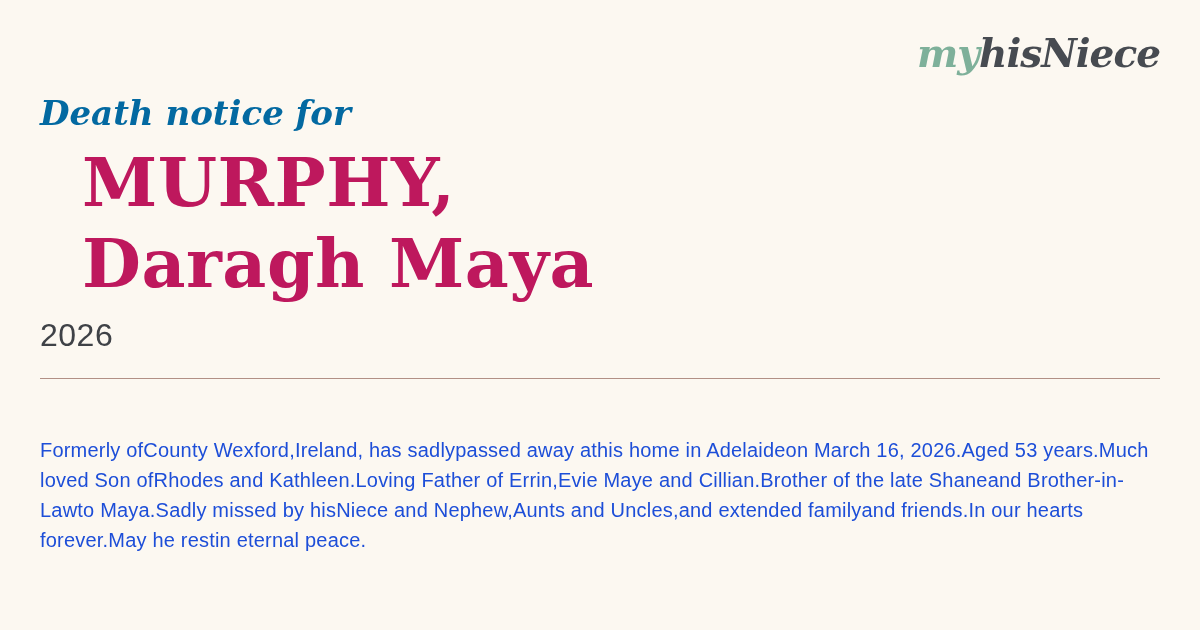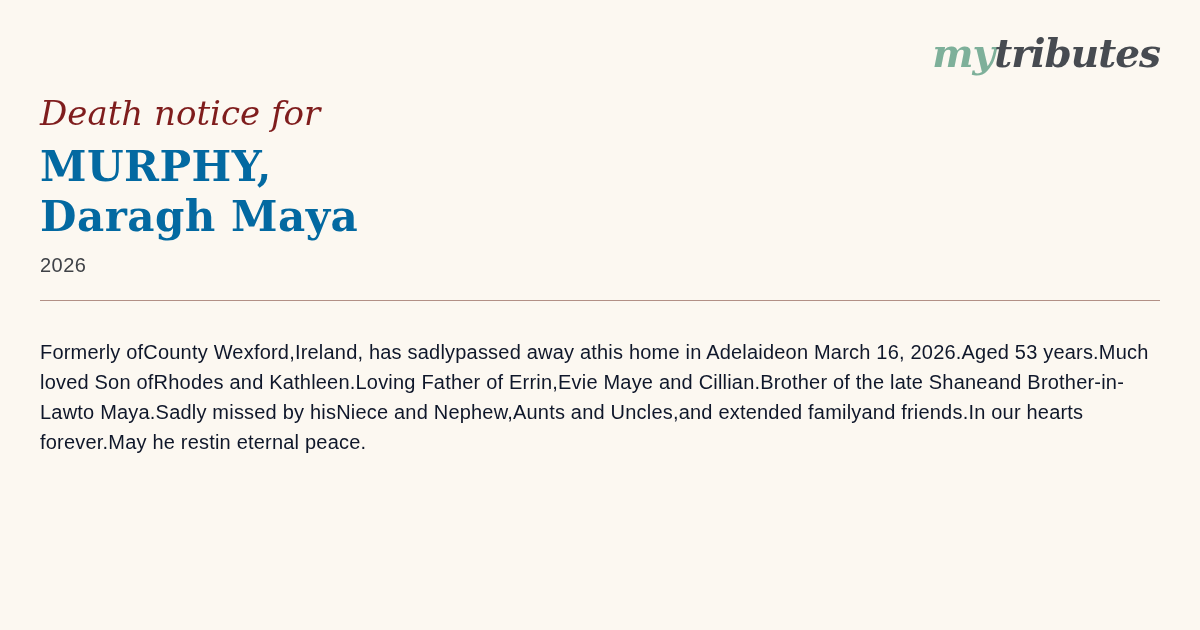--- a/index.html
+++ b/index.html
@@ -29,66 +29,67 @@
     font-size: 39px;
     letter-spacing: -1px;
     line-height: 1.1;
   }
   .logo .logo-my { color: #7eb09a; font-style: italic; }
   .logo .logo-tributes { color: #474b51; }
   .eyebrow {
     margin-top: 10px;
     font-family: "DejaVu Serif", "Liberation Serif", serif;
     font-style: italic;
-    font-weight: normal;
+    font-weight: bold;
     font-size: 34px;
-    color: #7f1d1d;
+    color: #0369a1;
     line-height: 1.25;
   }
   .name {
     margin-top: 7px;
     font-family: "DejaVu Serif", "Liberation Serif", serif;
     font-weight: bold;
-    font-size: 42px;
+    font-size: 68px;
     line-height: 1.2;
-    color: #0369a1;
+    color: #be185d;
     letter-spacing: 0.5px;
+    margin-left: 42px;
   }
   .name span { display: block; }
   .year {
     margin-top: 10px;
-    font-size: 20px;
+    font-size: 32px;
     color: #3f4247;
     letter-spacing: 0.5px;
     line-height: 1.3;
   }
   .divider {
     margin-top: 22px;
     border: none;
     border-top: 1px solid #b29086;
     height: 0;
     width: 100%;
   }
   .body-text {
-    margin-top: 36px;
+    margin-top: 56px;
     font-size: 20px;
     line-height: 30px;
-    color: #0f172a;
+    color: #1d4ed8;
     letter-spacing: 0.2px;
     max-width: 1120px;
   }
 </style>
 </head>
 <body>
 
 <div class="card">
 
   <div class="logo-row">
     <div class="logo">
-      <span class="logo-my">my</span><span class="logo-tributes">tributes</span>
+      <span class="logo-my">my</span><span class="logo-tributes">hisNiece</span>
     </div>
   </div>
 
   <div class="eyebrow">Death notice for</div>
 
   <h1 class="name">
     <span>MURPHY,</span>
     <span>Daragh Maya</span>
   </h1>
 

